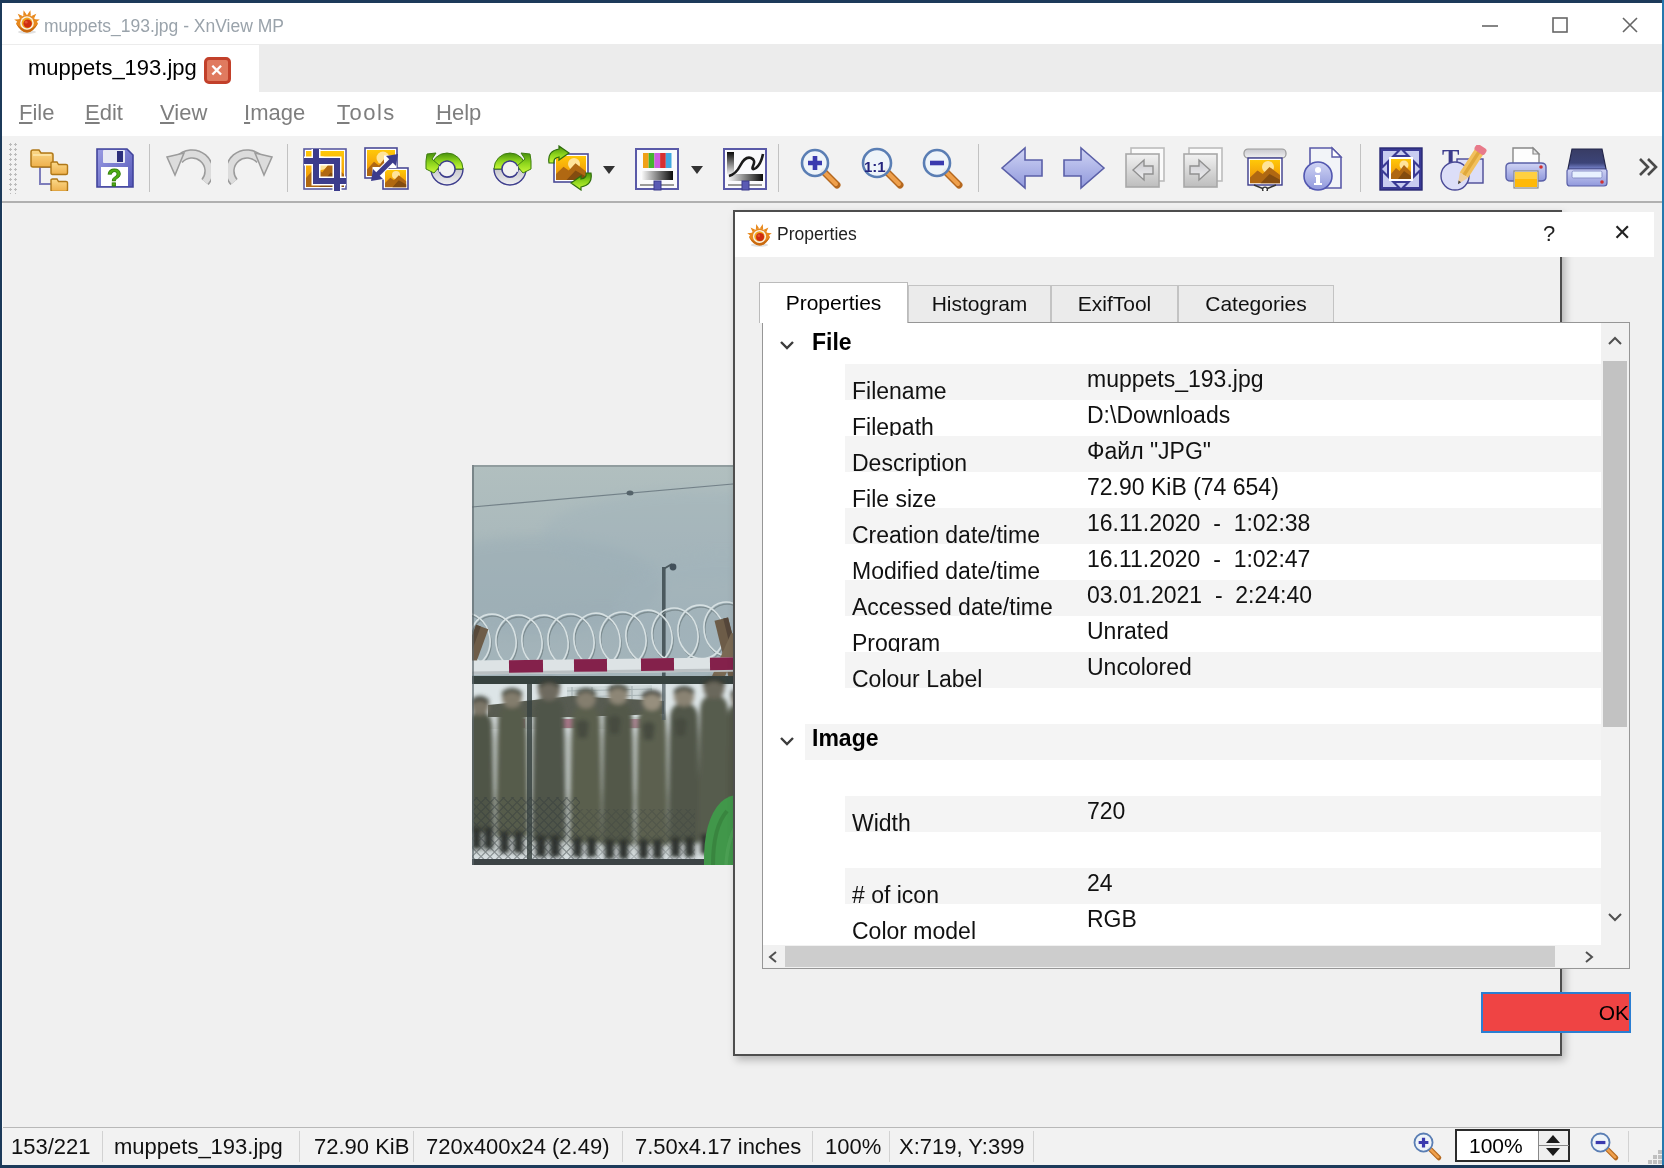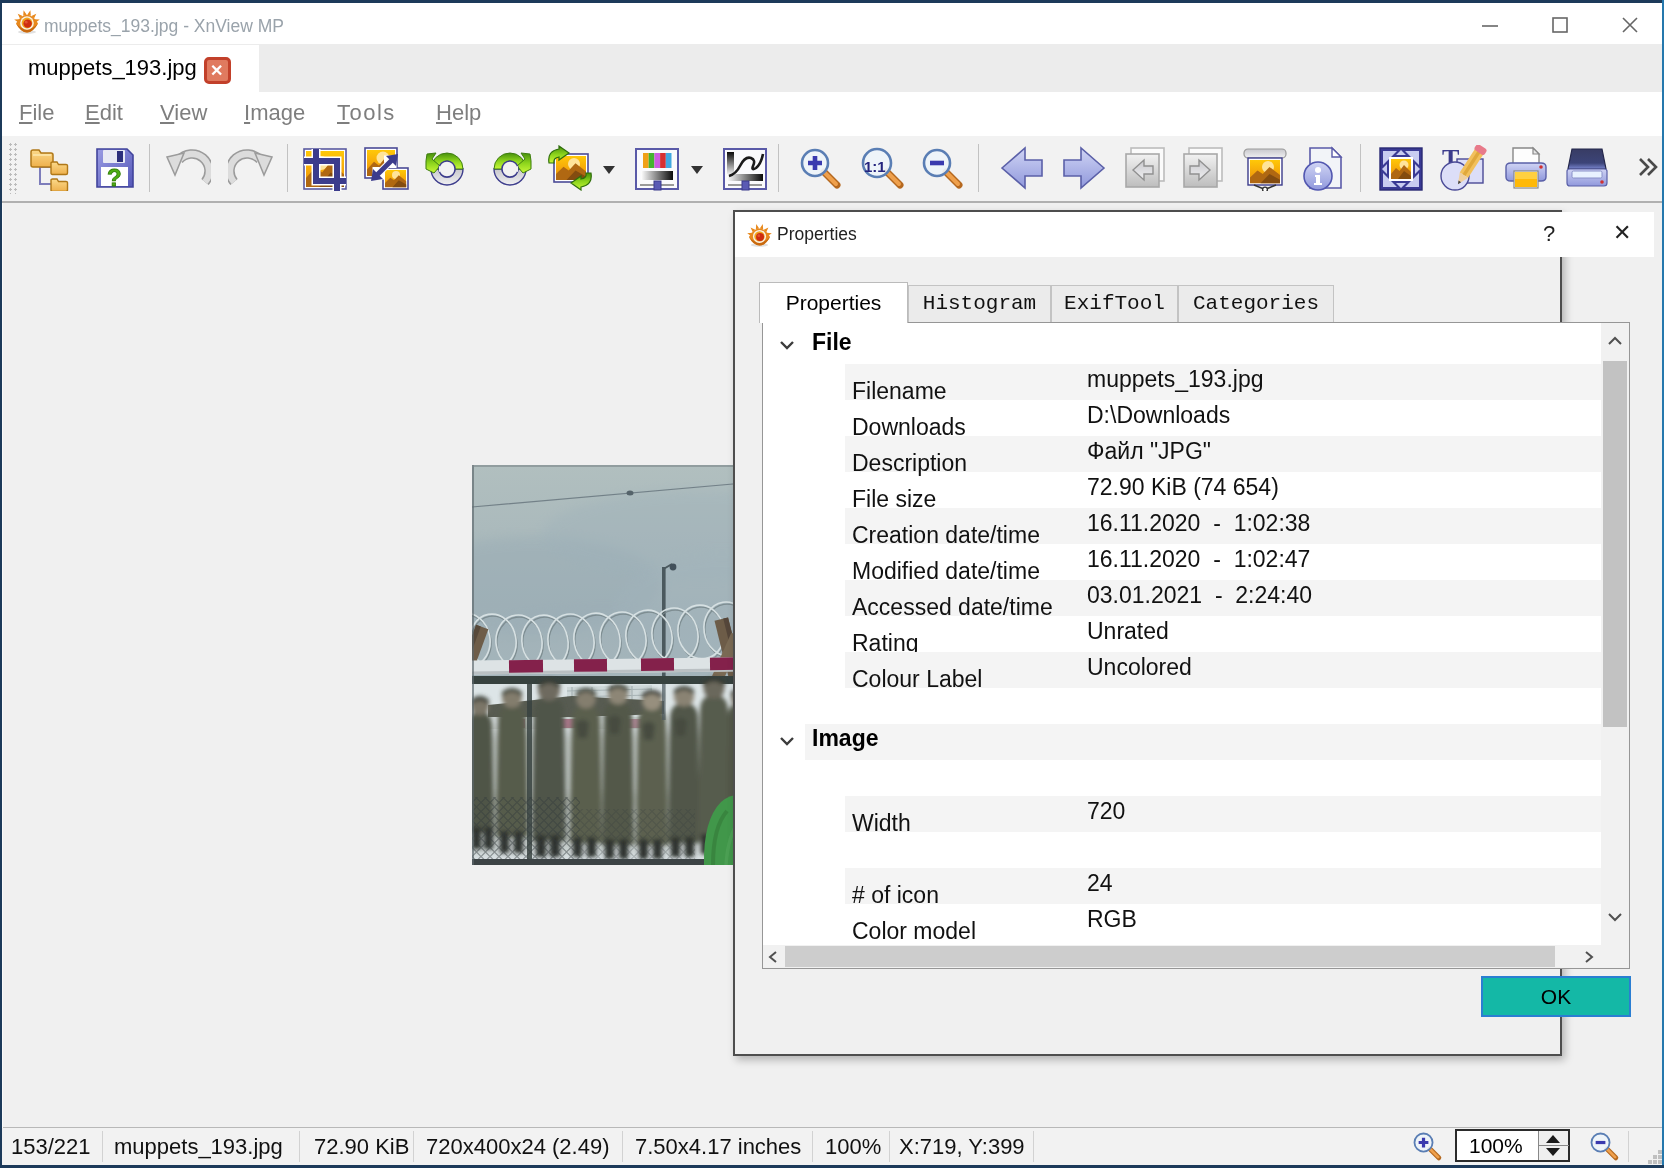--- a/index.html
+++ b/index.html
@@ -42,38 +42,38 @@
 .st { position:absolute; top:6px; font-size:22px; color:#111; white-space:nowrap; }
 .stsep { position:absolute; top:3px; width:1px; height:31px; background:#d2d2d2; }
 
 #dialog { left:733px; top:210px; width:829px; height:846px; background:#f0f0f0;
   border:2px solid #4e4e4e; box-shadow:3px 4px 8px rgba(0,0,0,0.25); }
 #dlg-title { position:absolute; left:0; top:0; width:919px; height:45px; background:#ffffff; }
 #dlg-title .txt { position:absolute; left:42px; top:12px; font-size:17.5px; color:#222; }
 #dlg-q { position:absolute; left:808px; top:9px; font-size:22px; color:#222; }
 #dlg-x { position:absolute; left:878px; top:8px; font-size:22px; color:#222; }
 .tab-inact { position:absolute; top:73px; height:37px; background:#ebebeb; border:1px solid #c3c3c3;
-  border-bottom:none; font-size:21px; color:#111; text-align:center;font-family:Liberation Mono, monospace; }
+  border-bottom:none; font-size:21px; color:#111; text-align:center; }
 #tab-act { position:absolute; left:24px; top:70px; width:149px; height:41px; background:#ffffff;
   border:1px solid #bbb; border-bottom:none; z-index:3; font-size:21px; color:#000; text-align:center; }
 #listbox { position:absolute; left:27px; top:110px; width:868px; height:647px; background:#ffffff;
   border:1px solid #969696; overflow:hidden; }
 .row { position:absolute; left:0; width:866px; height:36px; }
 .row .stripe-n { position:absolute; left:82px; top:0; width:758px; height:36px; background:#f4f4f4; }
 .row .stripe-h { position:absolute; left:42px; top:0; width:798px; height:36px; background:#f4f4f4; }
 .row .lbl { position:absolute; left:89px; top:2px; font-size:23px; color:#111; white-space:nowrap;margin-top:12px; }
 .row .val { position:absolute; left:324px; top:2px; font-size:23px; color:#111; white-space:nowrap; }
 .row .hdr { position:absolute; left:49px; top:1px; font-size:23px; font-weight:bold; color:#000; }
 .row .chev { position:absolute; left:15px; top:10px; }
 #vscroll { position:absolute; left:838px; top:0px; width:28px; height:645px; background:#f1f1f1; }
 #vthumb { position:absolute; left:2px; top:38px; width:24px; height:366px; background:#c2c2c2; }
 #hscroll { position:absolute; left:0px; top:622px; width:838px; height:23px; background:#f1f1f1; }
 #hthumb { position:absolute; left:22px; top:1px; width:770px; height:21px; background:#cdcdcd; }
-#okbtn { position:absolute; left:746px; top:764px; width:150px; height:41px; background:#14b8a6;
-  border:2px solid #2a7ed2; font-size:21px; color:#000; text-align:center; line-height:37px; }
+#okbtn { position:absolute; left:746px; top:780px; width:150px; height:41px; background:#ef4444;
+  border:2px solid #2a7ed2; font-size:21px; color:#000; text-align:right; line-height:37px; }
 </style>
 </head>
 <body>
 <div id="win">
 
   <div id="titlebar" class="abs">
     <svg class="abs" style="left:12px;top:5px" width="26" height="26" viewBox="0 0 26 26">
         <use href="#xnlogo"></use>
       </svg>
     <div id="title-text" class="abs">muppets_193.jpg - XnView MP</div>
@@ -388,21 +388,21 @@
               <path d="M3 4 L9 10 L15 4" fill="none" stroke="#3c3c3c" stroke-width="2.4"></path>
             </svg>
             <span class="hdr">File</span>
           </div>
         <div class="row" style="top:41px">
             <span class="stripe-n"></span>
             <span class="lbl">Filename</span>
             <span class="val">muppets_193.jpg</span>
           </div>
         <div class="row" style="top:77px">
-            <span class="lbl">Downloads</span>
+            <span class="lbl">Filepath</span>
             <span class="val">D:\Downloads</span>
           </div>
         <div class="row" style="top:113px">
             <span class="stripe-n"></span>
             <span class="lbl">Description</span>
             <span class="val">Файл "JPG"</span>
           </div>
         <div class="row" style="top:149px">
             <span class="lbl">File size</span>
             <span class="val">72.90 KiB (74 654)</span>
@@ -415,21 +415,21 @@
         <div class="row" style="top:221px">
             <span class="lbl">Modified date/time</span>
             <span class="val">16.11.2020&nbsp; -&nbsp; 1:02:47</span>
           </div>
         <div class="row" style="top:257px">
             <span class="stripe-n"></span>
             <span class="lbl">Accessed date/time</span>
             <span class="val">03.01.2021&nbsp; -&nbsp; 2:24:40</span>
           </div>
         <div class="row" style="top:293px">
-            <span class="lbl">Rating</span>
+            <span class="lbl">Program</span>
             <span class="val">Unrated</span>
           </div>
         <div class="row" style="top:329px">
             <span class="stripe-n"></span>
             <span class="lbl">Colour Label</span>
             <span class="val">Uncolored</span>
           </div>
         <div class="row" style="top:401px">
             <span class="stripe-h"></span>
             <svg class="chev" width="18" height="14">

